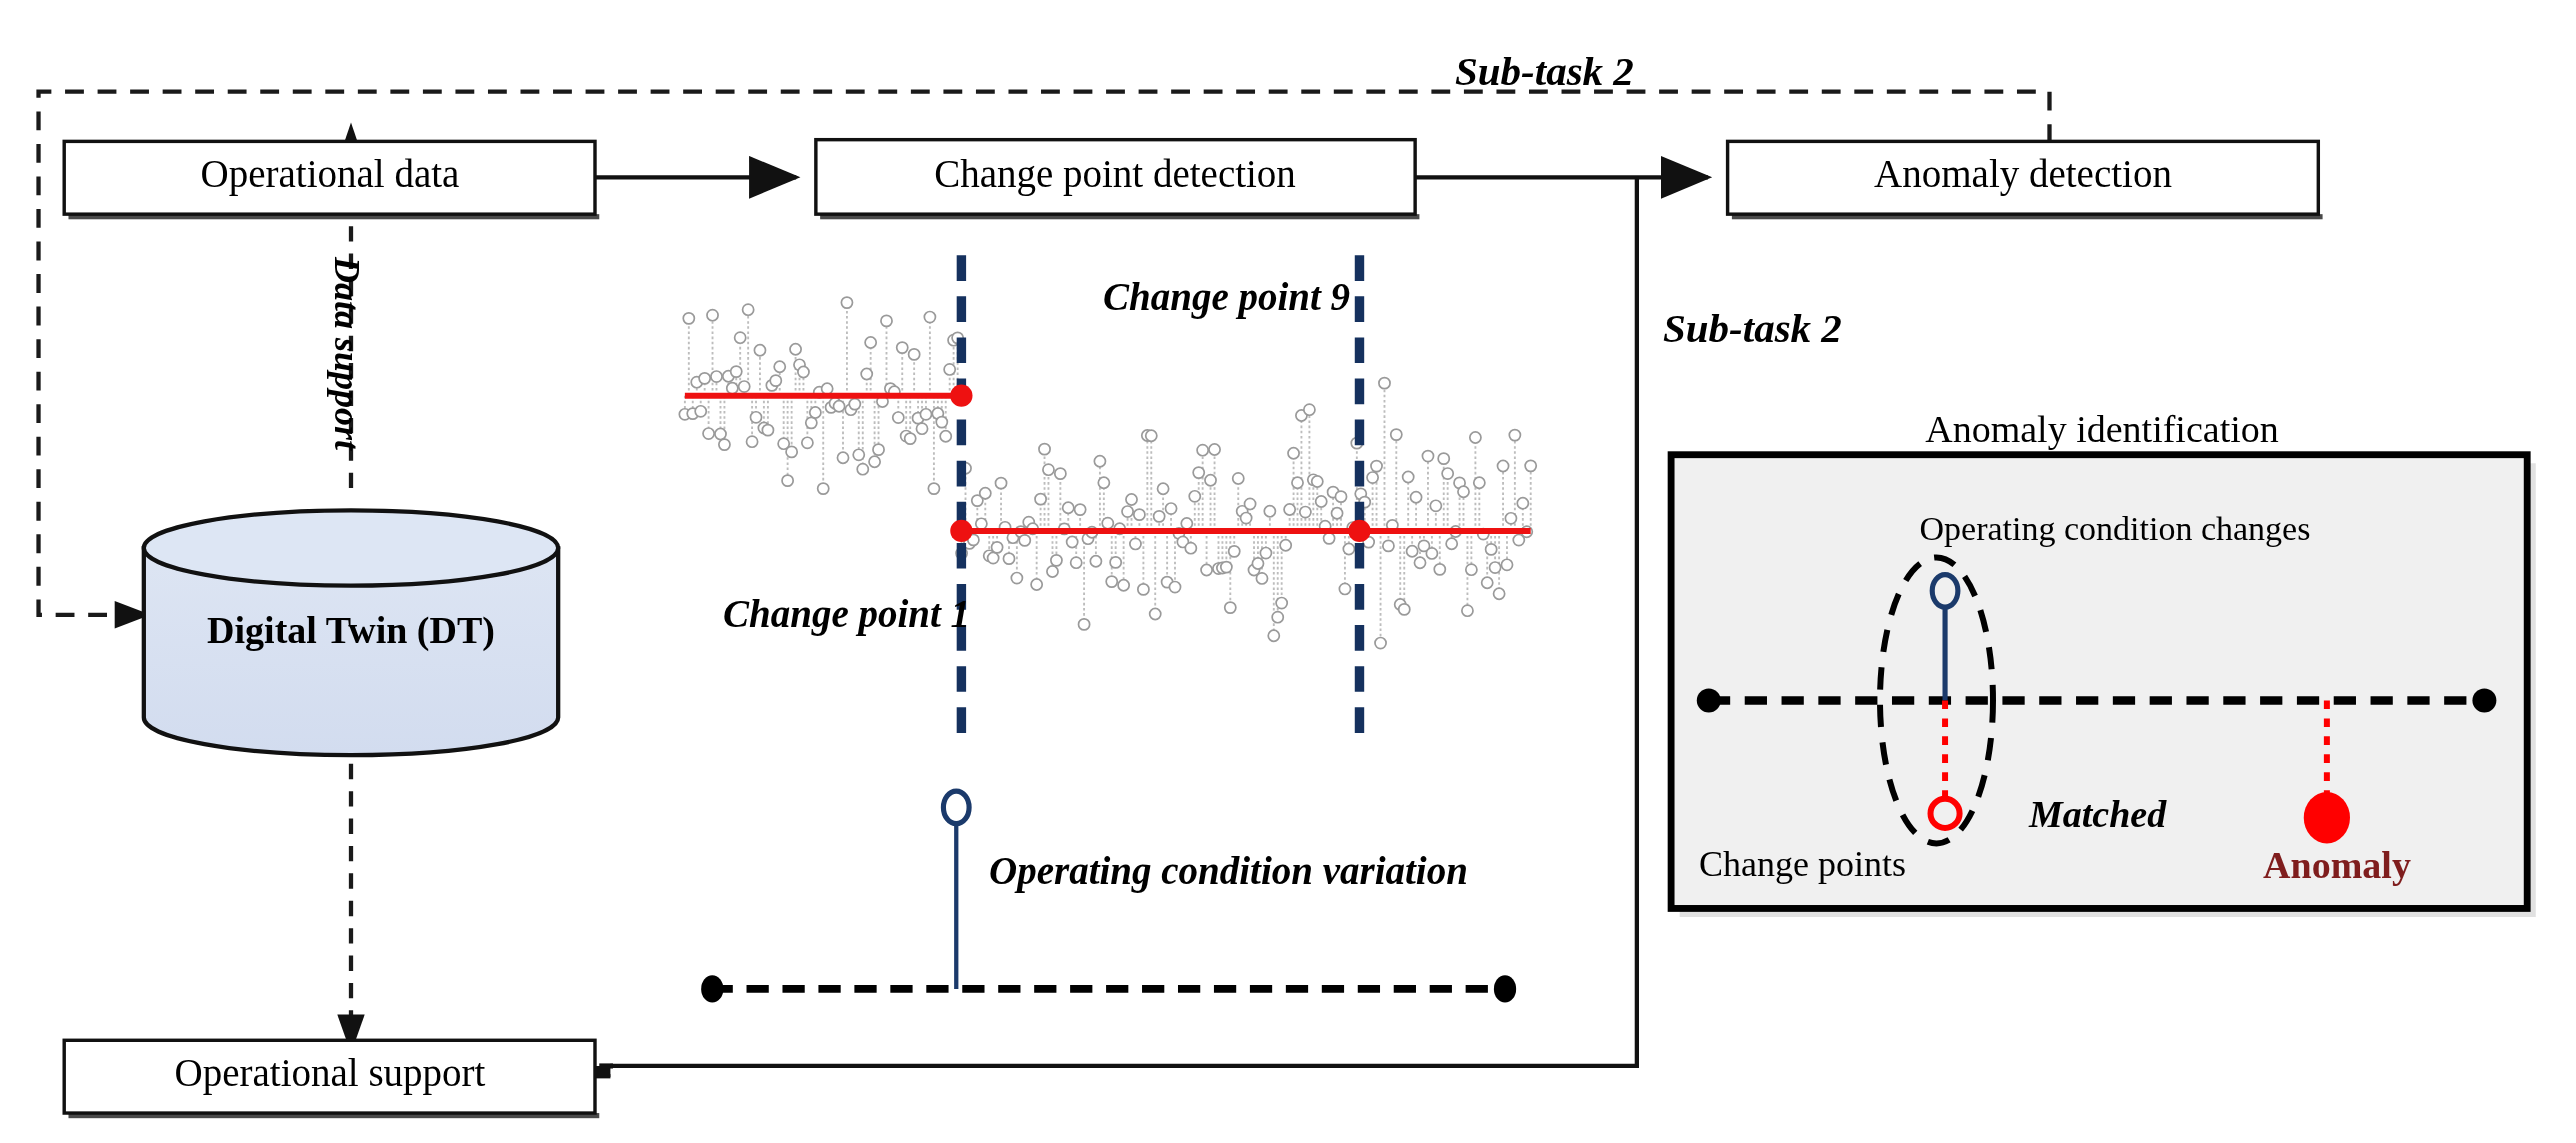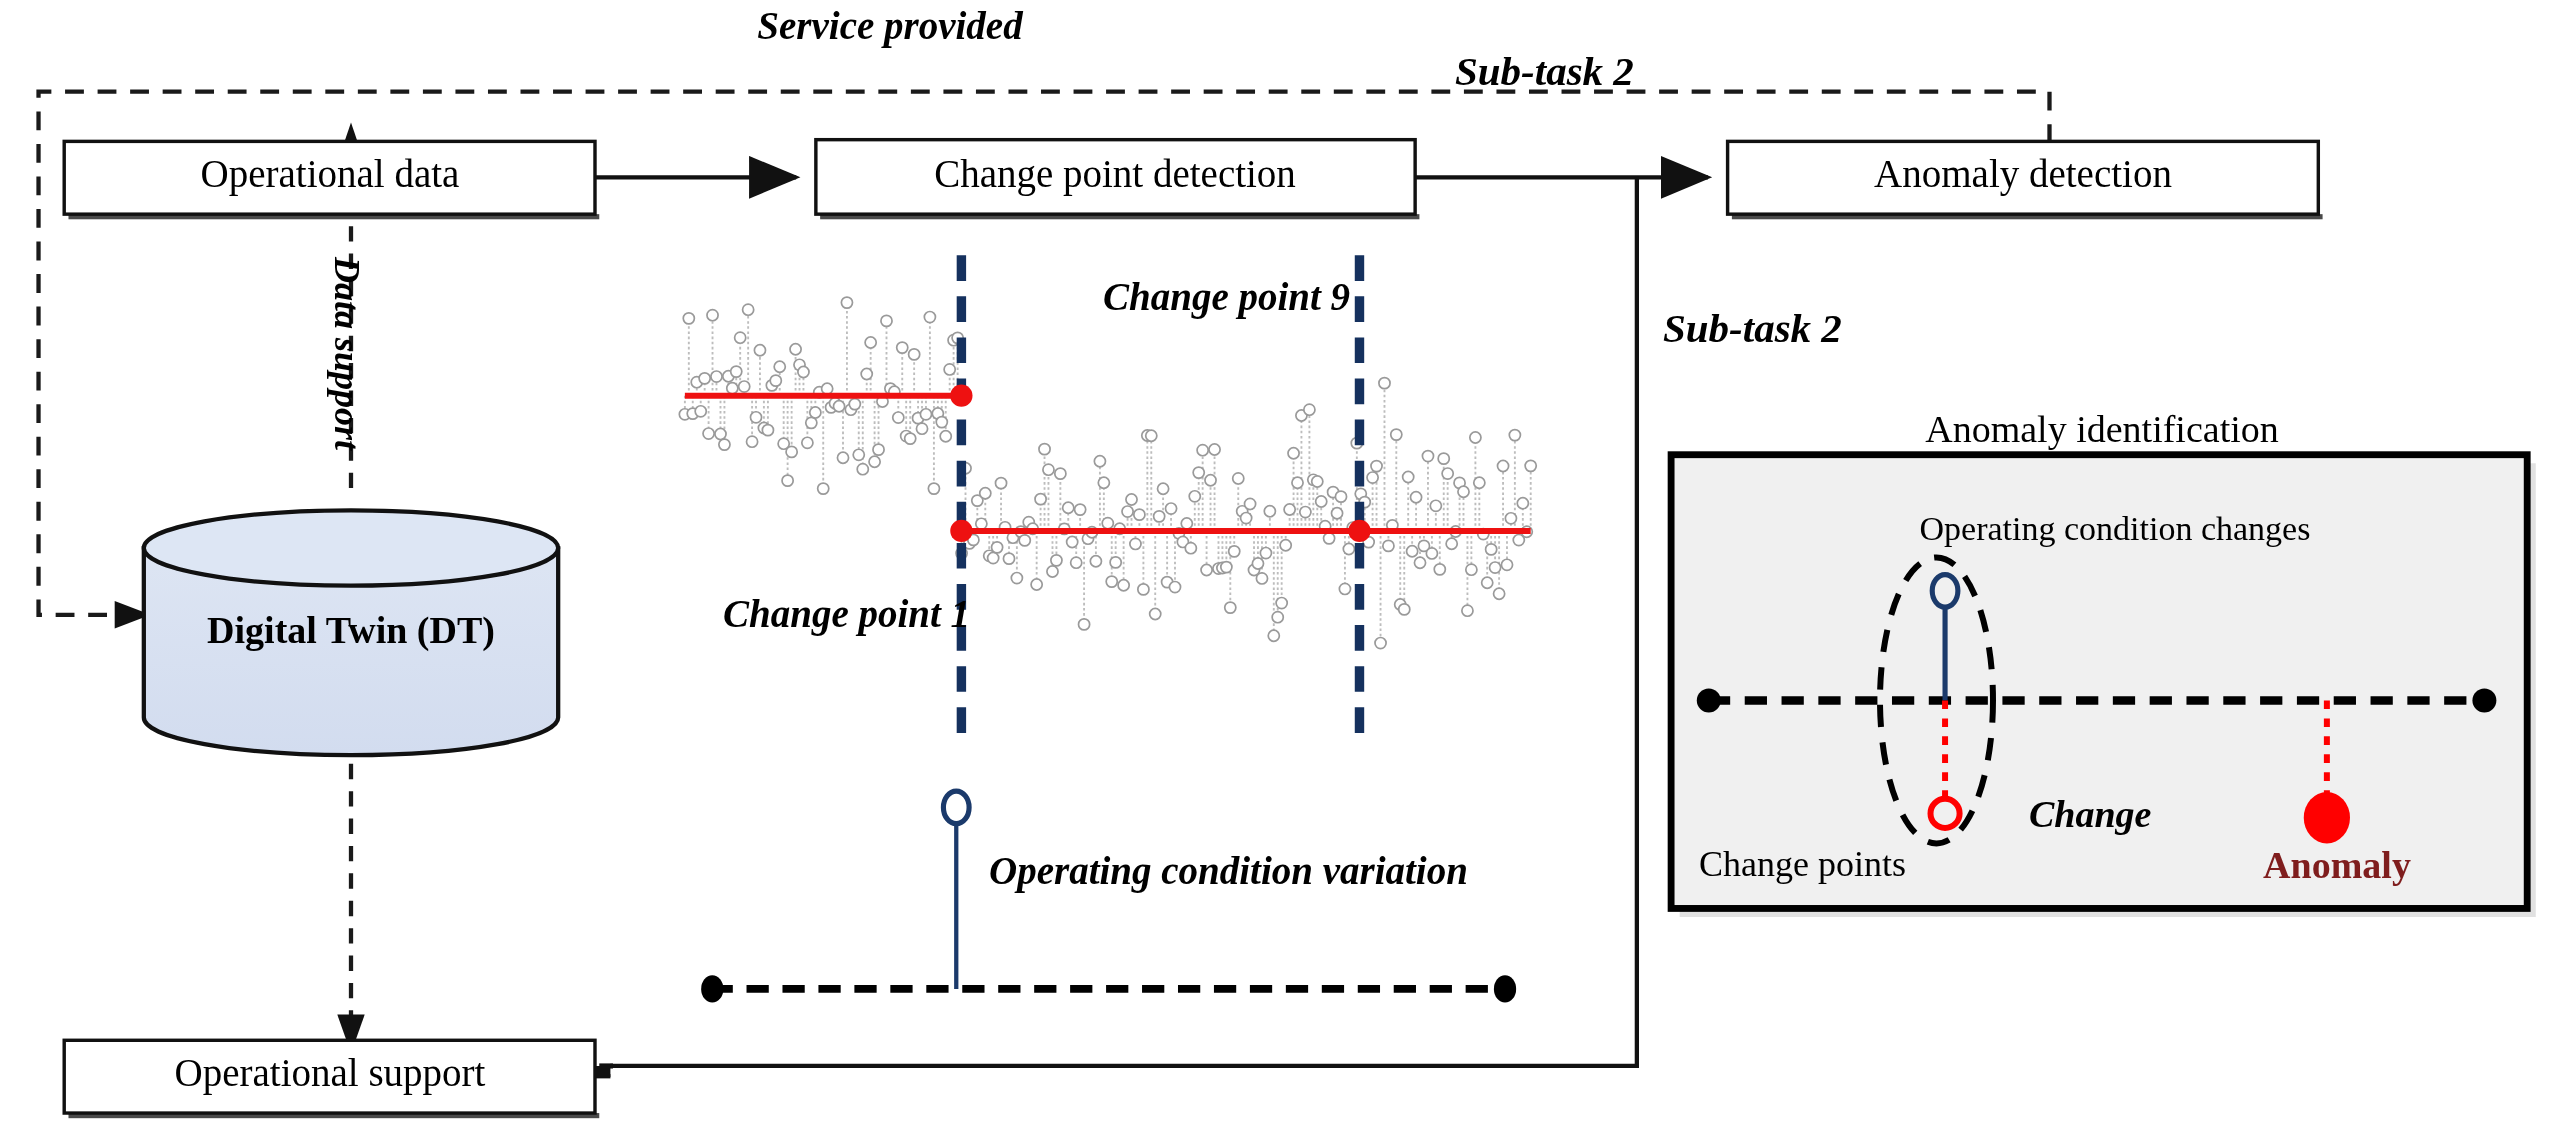--- a/index.html
+++ b/index.html
@@ -549,39 +549,38 @@
   <div class="lbl boxlbl ctr" style="left:330px;top:154px;">Operational data</div>
 
   <div class="lbl boxlbl ctr" style="left:1115px;top:154px;">Change point detection</div>
 
   <div class="lbl boxlbl ctr" style="left:2023px;top:154px;">Anomaly detection</div>
 
   <div class="lbl boxlbl ctr" style="left:330px;top:1053px;">Operational support</div>
 
   <div class="lbl ctr" style="left:351px;top:608px;font-size:38px;font-weight:bold;">Digital Twin (DT)</div>
 
-  <div class="lbl ital ctr" style="left:890px;top:2.6px;font-size:39px;">Service provided</div>
 
   <div class="lbl ital" style="left:368px;top:257px;font-size:36px;
        transform:rotate(90deg);transform-origin:left top;">Data support</div>
 
   <div class="lbl ital" style="left:1455px;top:47px;font-size:41px;">Sub-task 2</div>
 
   <div class="lbl ital" style="left:1663px;top:304px;font-size:41px;">Sub-task 2</div>
 
   <div class="lbl ital" style="left:1103px;top:274px;font-size:39px;">Change point 9</div>
 
   <div class="lbl ital" style="left:723px;top:591px;font-size:39px;">Change point 1</div>
 
   <div class="lbl ital" style="left:989px;top:848px;font-size:39px;">Operating condition variation</div>
 
   <div class="lbl ctr" style="left:2102px;top:407px;font-size:38px;">Anomaly identification</div>
 
   <div class="lbl ctr" style="left:2115px;top:510px;font-size:34px;">Operating condition changes</div>
 
-  <div class="lbl ital" style="left:2029px;top:792px;font-size:38px;">Change</div>
+  <div class="lbl ital" style="left:2029px;top:792px;font-size:38px;">Matched</div>
 
   <div class="lbl" style="left:1699px;top:843px;font-size:36px;">Change points</div>
 
   <div class="lbl ctr" style="left:2337px;top:843px;font-size:38px;font-weight:bold;color:#7f1d1d;">Anomaly</div>
 
 </div>
 
 
 </body></html>

